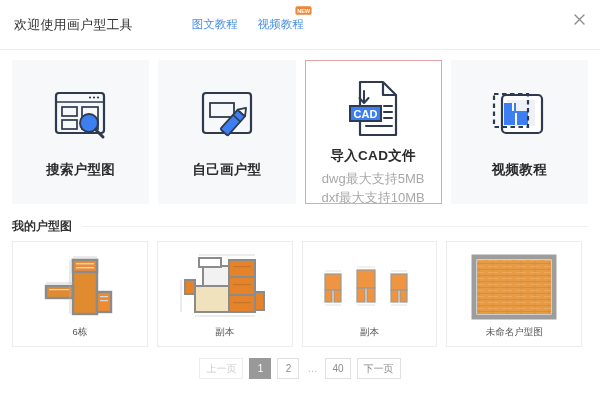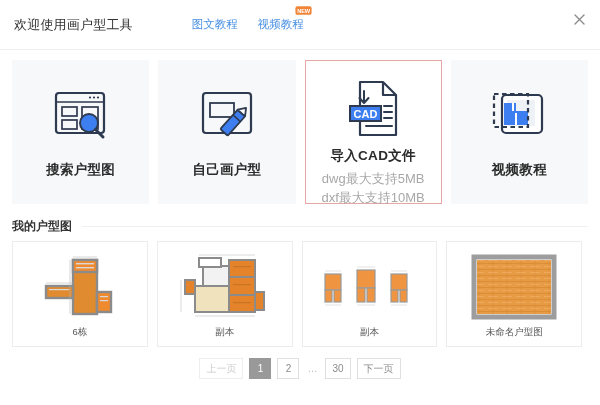--- a/index.html
+++ b/index.html
@@ -433,17 +433,17 @@
       <div class="thumb-label">未命名户型图</div>
     </div>
 
   </div>
 
   <div class="pagination">
     <div class="page-btn disabled">上一页</div>
     <div class="page-btn active">1</div>
     <div class="page-btn">2</div>
     <div class="page-ellipsis">…</div>
-    <div class="page-btn">30</div>
+    <div class="page-btn">40</div>
     <div class="page-btn">下一页</div>
   </div>
 
 </div>
 
 </body></html>

